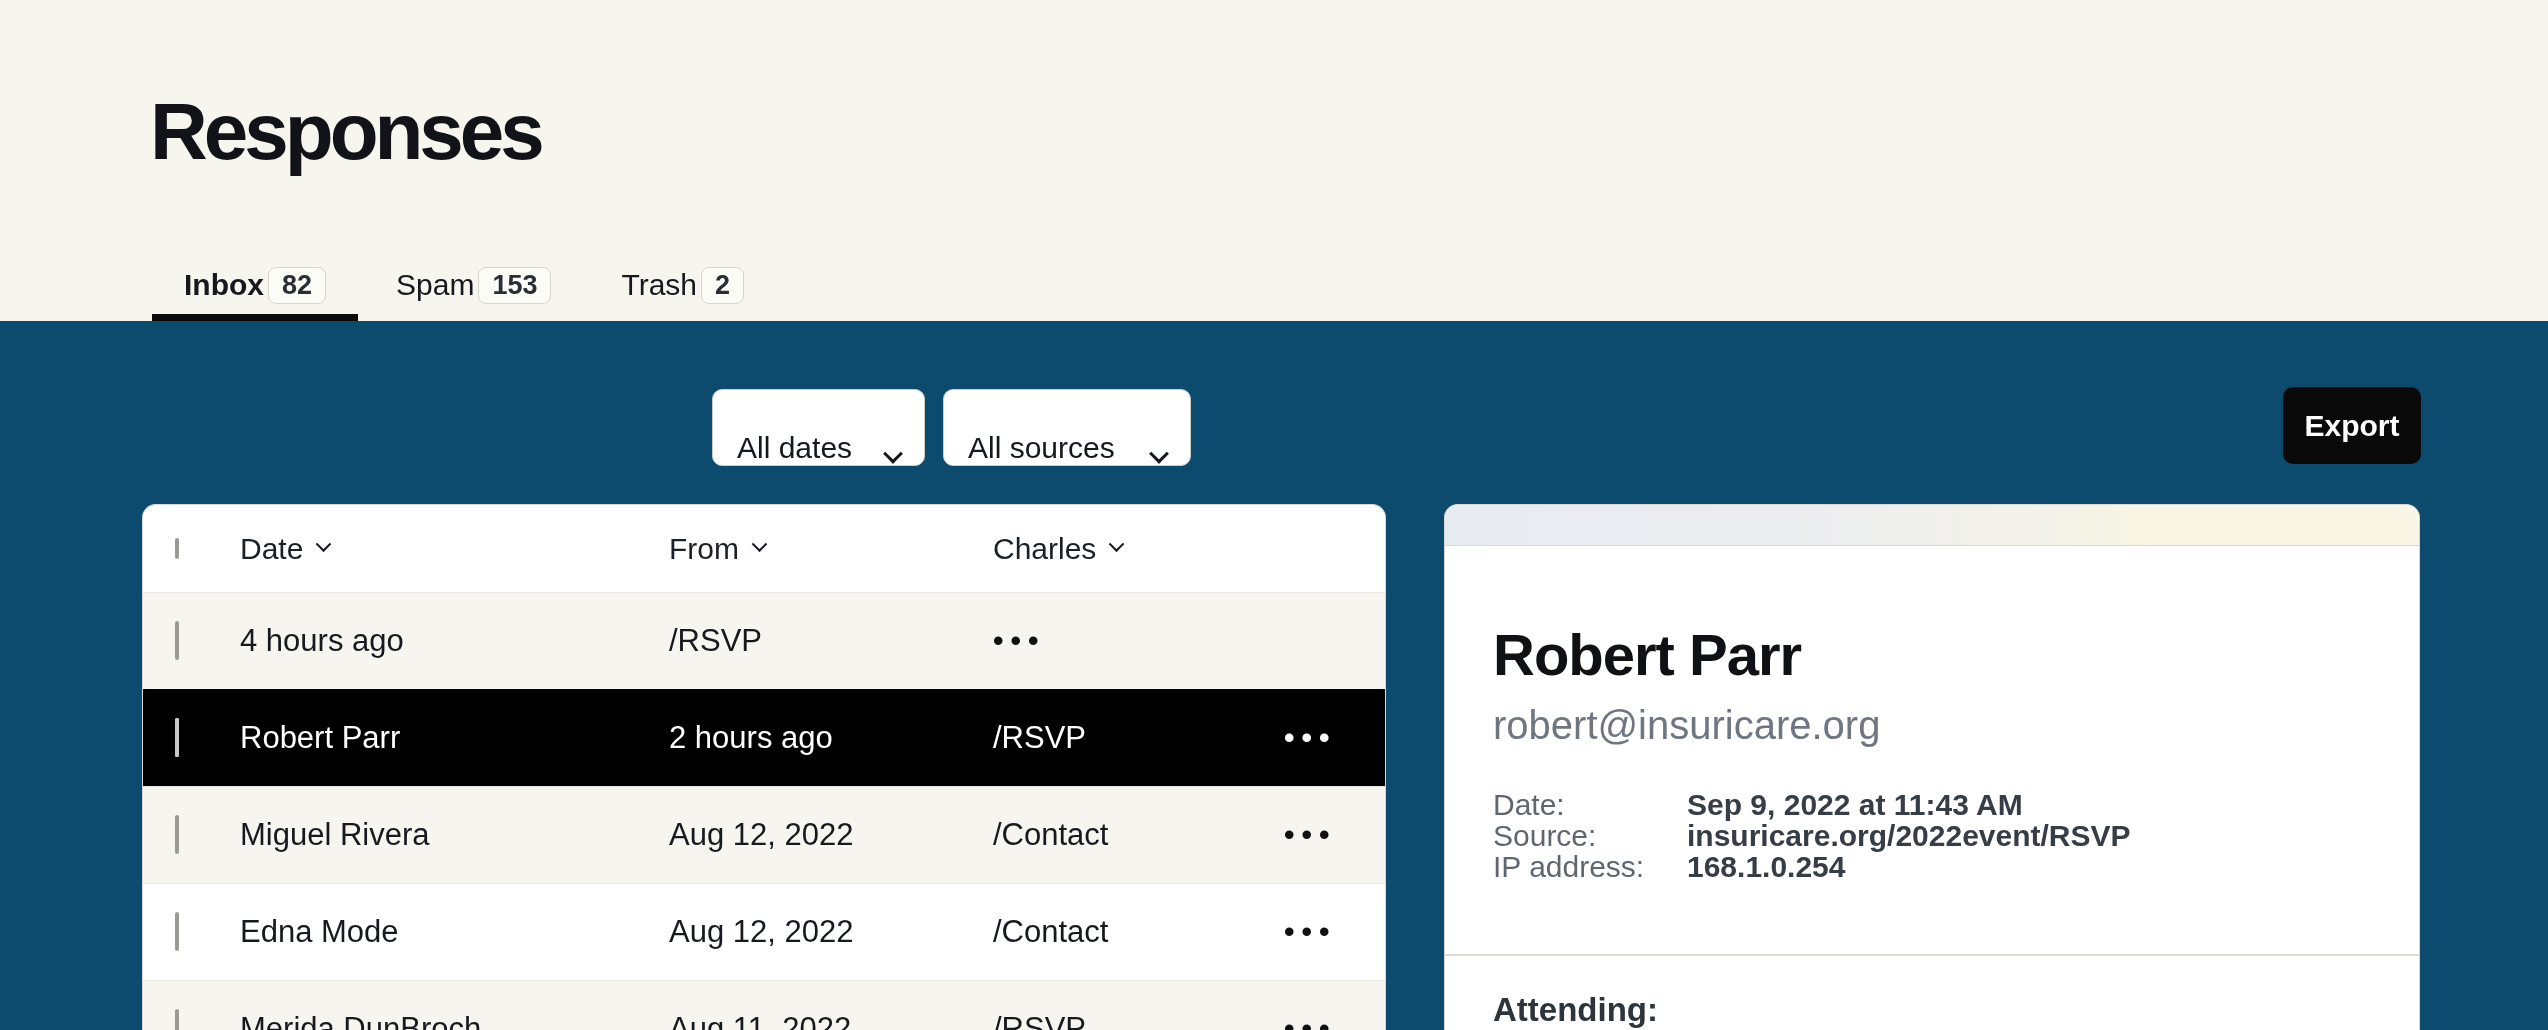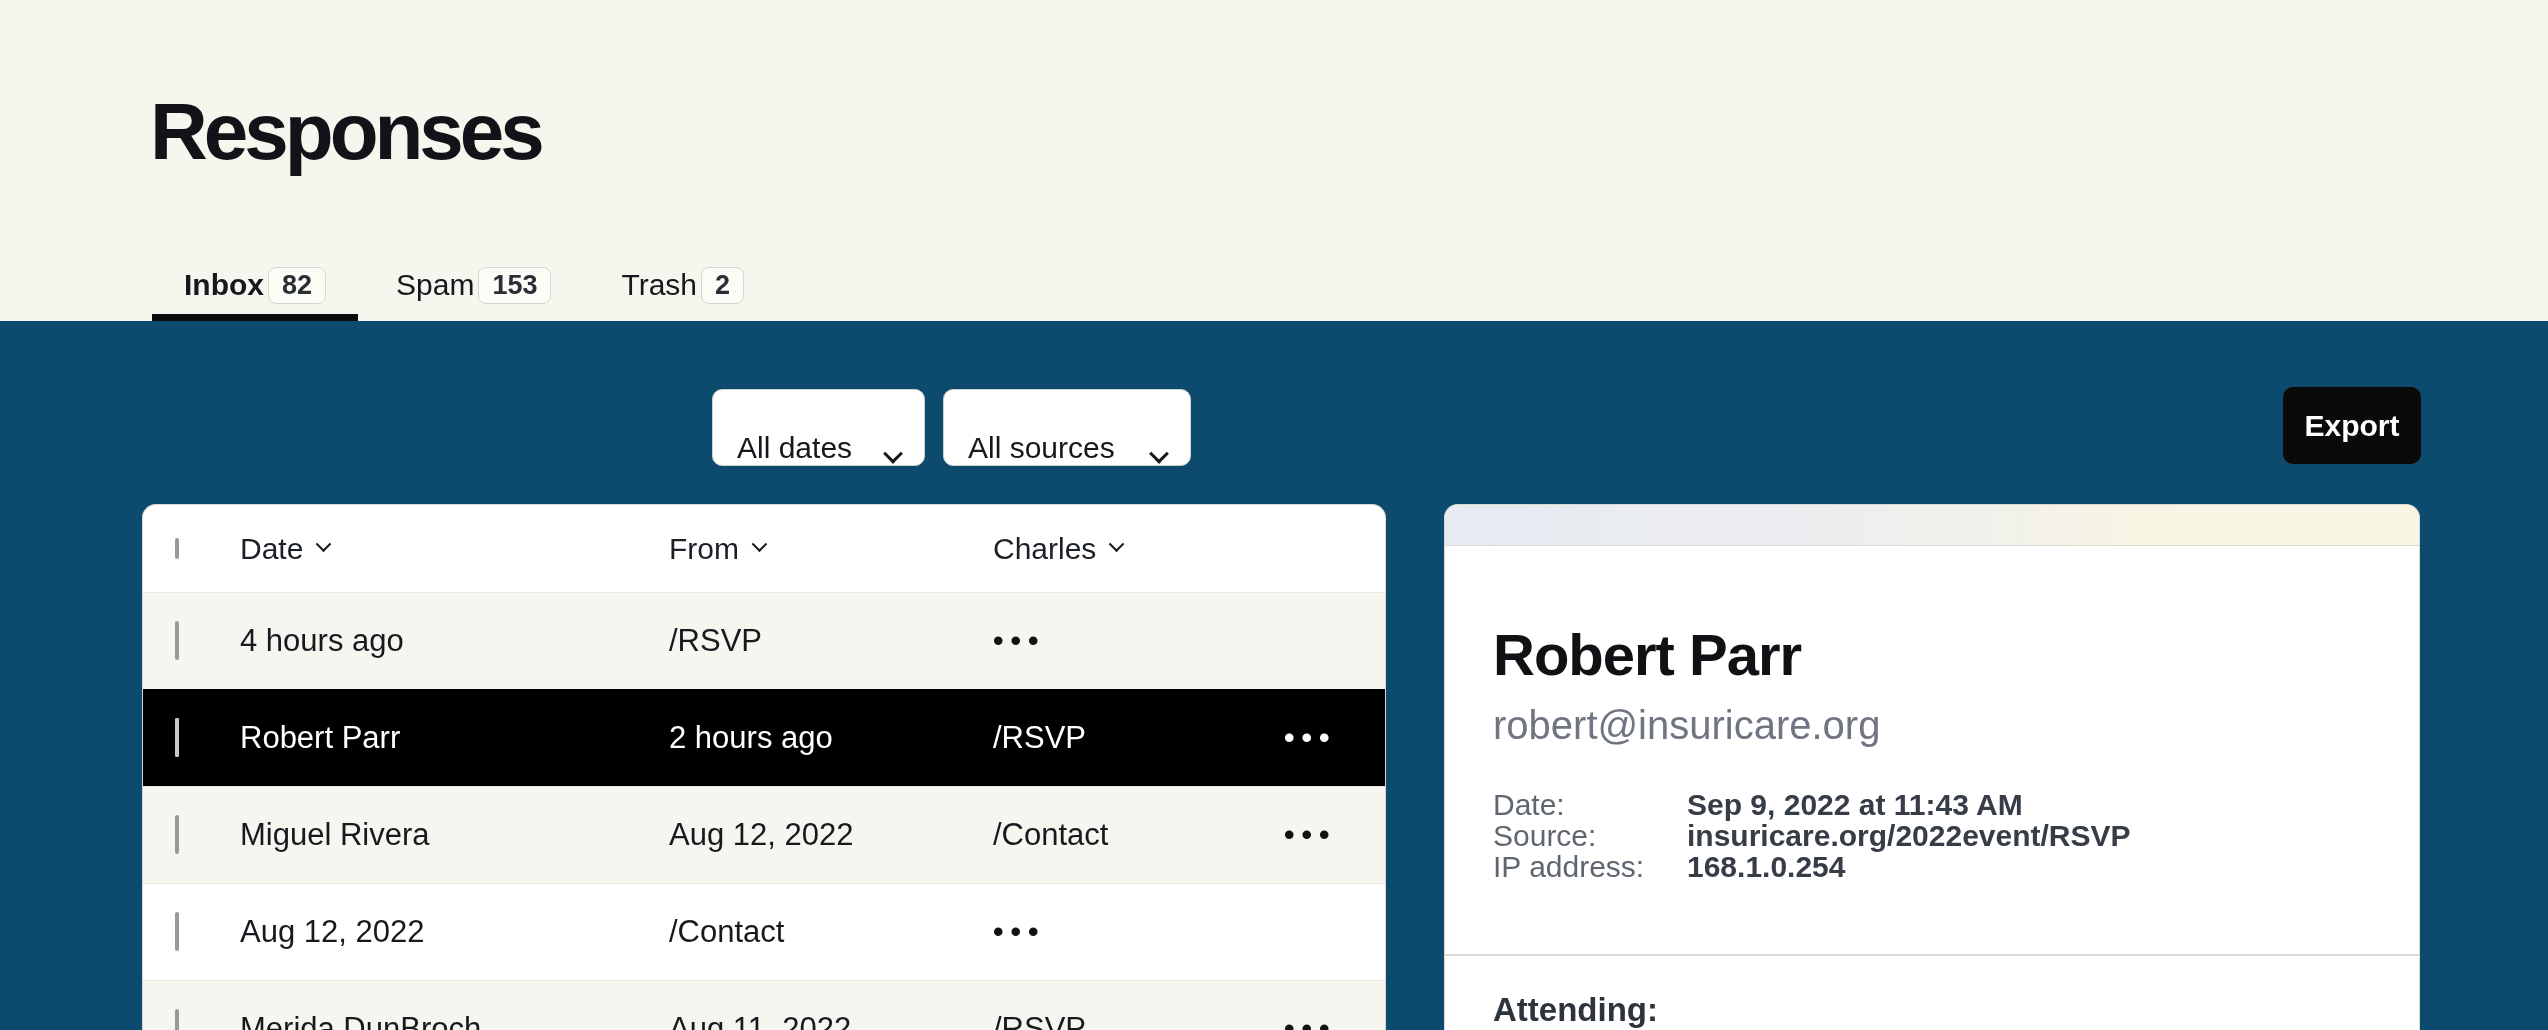--- a/index.html
+++ b/index.html
@@ -209,20 +209,21 @@
     <div class="trow tint">
       <div><span class="checkbox"></span></div>
       <div class="cell-from">Miguel Rivera</div>
       <div class="cell-date">Aug 12, 2022</div>
       <div class="cell-source">/Contact</div>
       <div><span class="dots">•••</span></div>
     </div>
 
     <div class="trow">
       <div><span class="checkbox"></span></div>
+      <div class="cell-from">Edna Mode</div>
       <div class="cell-date">Aug 12, 2022</div>
       <div class="cell-source">/Contact</div>
       <div><span class="dots">•••</span></div>
     </div>
 
     <div class="trow tint">
       <div><span class="checkbox"></span></div>
       <div class="cell-from">Merida DunBroch</div>
       <div class="cell-date">Aug 11, 2022</div>
       <div class="cell-source">/RSVP</div>

